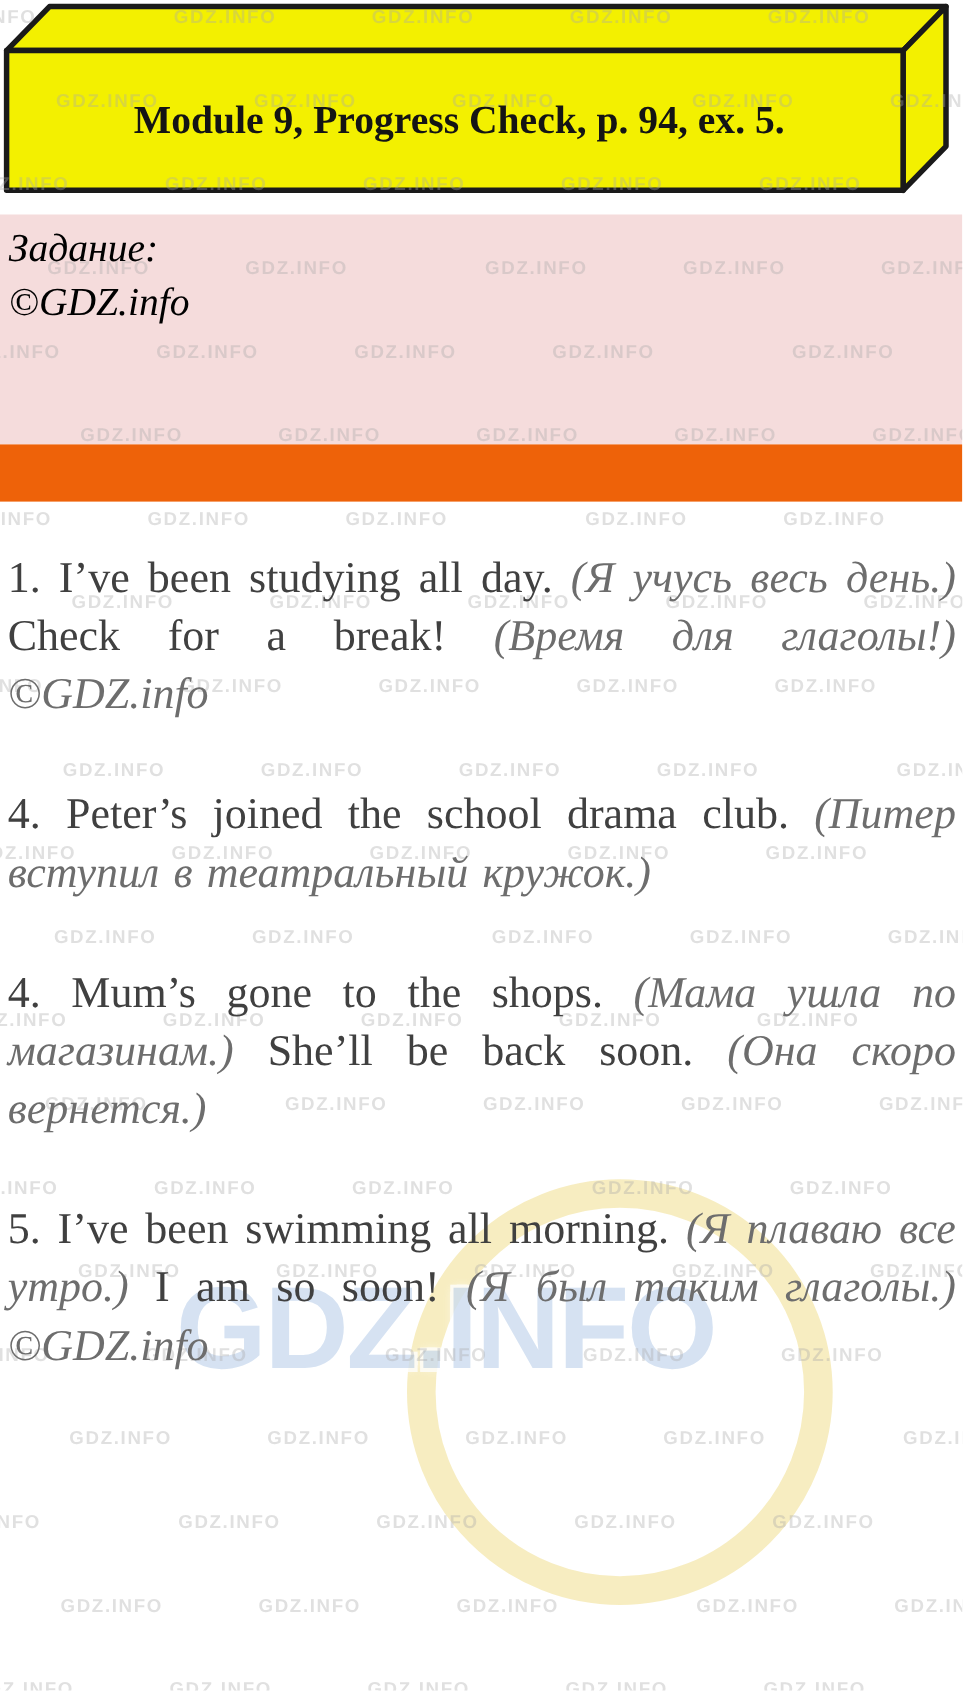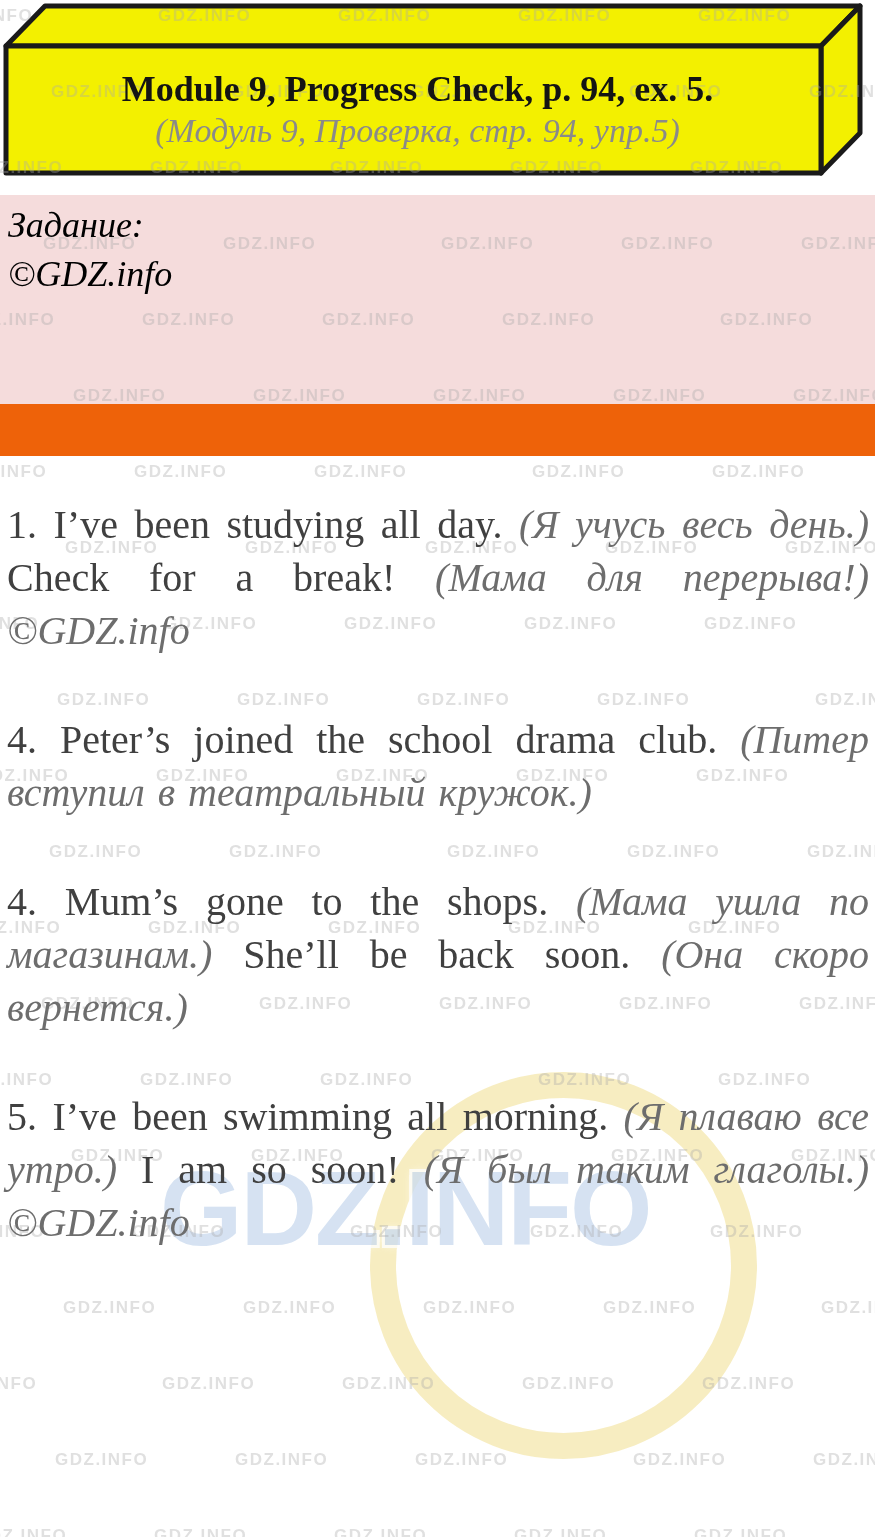--- a/index.html
+++ b/index.html
@@ -198,31 +198,30 @@
       <span class="wm-tile" style="left: 813px; top: 1450px;">GDZ.INFO</span>
       <span class="wm-tile" style="left: -26px; top: 1526px;">GDZ.INFO</span>
       <span class="wm-tile" style="left: 154px; top: 1526px;">GDZ.INFO</span>
       <span class="wm-tile" style="left: 334px; top: 1526px;">GDZ.INFO</span>
       <span class="wm-tile" style="left: 514px; top: 1526px;">GDZ.INFO</span>
       <span class="wm-tile" style="left: 694px; top: 1526px;">GDZ.INFO</span>
     </div>
 
   <div class="txt header-text">
     <div class="header-title">Module 9, Progress Check, p. 94, ex. 5.</div>
-    <div class="header-subtitle">(Модуль 9, Проверка, стр. 94, упр.5)</div>
   </div>
 
   <div class="txt task-block">
     <div class="task-label">Задание:</div>
     <div class="task-credit">©GDZ.info</div>
   </div>
 
 
   <div class="txt answers">
-    <p class="answer"><span class="en">1. I’ve been studying all day. </span><span class="ru">(Я учусь весь день.) </span><span class="en">Check for a break! </span><span class="ru">(Мама для перерыва!) </span><span class="ru credit">©GDZ.info</span></p>
+    <p class="answer"><span class="en">1. I’ve been studying all day. </span><span class="ru">(Я учусь весь день.) </span><span class="en">Check for a break! </span><span class="ru">(Время для глаголы!) </span><span class="ru credit">©GDZ.info</span></p>
 
     <p class="answer"><span class="en">4. Peter’s joined the school drama club. </span><span class="ru">(Питер вступил в театральный кружок.)</span></p>
 
 
     <p class="answer"><span class="en">4. Mum’s gone to the shops. </span><span class="ru">(Мама ушла по магазинам.) </span><span class="en">She’ll be back soon. </span><span class="ru">(Она скоро вернется.)</span></p>
 
     <p class="answer"><span class="en">5. I’ve been swimming all morning. </span><span class="ru">(Я плаваю все утро.) </span><span class="en">I am so soon! </span><span class="ru">(Я был таким глаголы.) </span><span class="ru credit">©GDZ.info</span></p>
   </div>
 
 </div>

